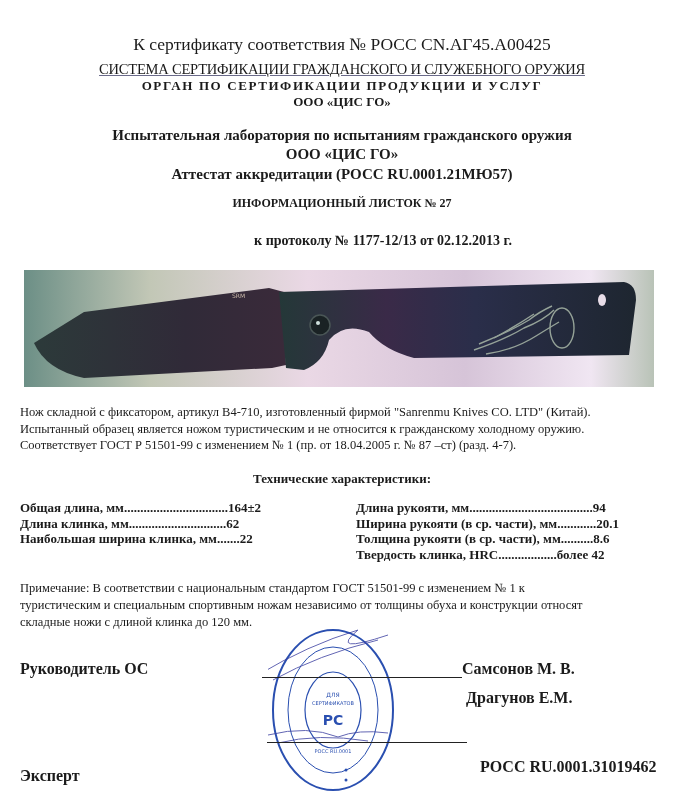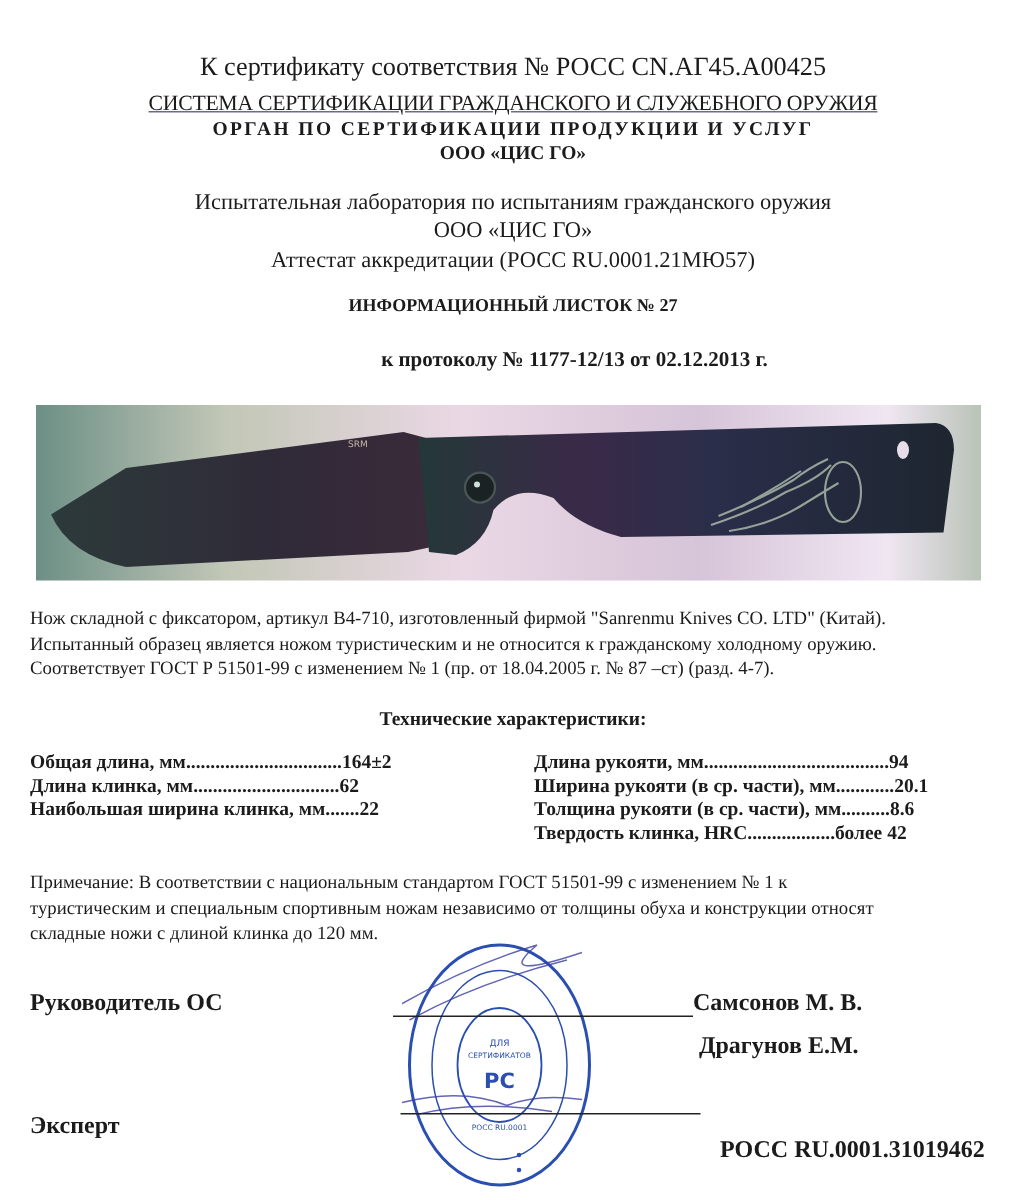--- a/index.html
+++ b/index.html
@@ -3,21 +3,21 @@
 <meta charset="utf-8">
 <style>
   html,body{margin:0;padding:0;background:#fff;}
   body{width:684px;height:800px;position:relative;overflow:hidden;font-family:"Liberation Serif","DejaVu Serif",serif;color:#1b1b1b;}
   .abs{position:absolute;}
   .center{left:0;width:684px;text-align:center;}
   .l1{top:34px;font-size:17.5px;}
   .l2{top:61px;font-size:14.5px;text-decoration:underline;text-decoration-color:#6a6a8a;letter-spacing:-0.2px;}
   .l3{top:78px;font-size:13px;font-weight:bold;letter-spacing:1.6px;}
   .l4{top:94px;font-size:13px;font-weight:bold;}
-  .lab{font-weight:normal;font-size:15px;}
+  .lab{font-weight:bold;font-size:15px;}
   .lab1{top:127px;}
   .lab2{top:146px;}
   .lab3{top:166px;}
   .sheet{top:196px;font-weight:bold;font-size:12px;}
   .proto{top:233px;font-weight:bold;font-size:14px;padding-left:41px;}
   .photo{left:24px;top:270px;width:630px;height:117px;overflow:hidden;
     background:linear-gradient(90deg,#6c8f86 0%,#c2c7b6 20%,#ead8e5 45%,#d6c4d8 70%,#f0e6f2 90%,#b9c3b7 100%);}
   .desc{left:20px;top:404px;font-size:12.5px;line-height:16.5px;width:650px;}
   .tech-title{top:471px;font-weight:bold;font-size:13px;}
   .specs{top:500px;font-size:13px;font-weight:bold;line-height:15.5px;}
@@ -128,17 +128,17 @@
       <path d="M0 110 Q40 100 70 112 Q90 104 120 108"></path>
       <path d="M10 118 Q50 108 100 116"></path>
     </g>
   </svg>
 </div>
 
 <div class="abs sig" style="left:20px;top:660px;">Руководитель ОС</div>
 <div class="abs line" style="left:262px;top:677px;width:200px;"></div>
 <div class="abs sig" style="left:462px;top:660px;">Самсонов М. В.</div>
 
-<div class="abs sig" style="left:20px;top:742px;text-align:center;">Эксперт</div>
+<div class="abs sig" style="left:20px;top:767px;text-align:center;">Эксперт</div>
 <div class="abs line" style="left:267px;top:742px;width:200px;"></div>
 <div class="abs sig" style="left:466px;top:689px;">Драгунов Е.М.</div>
 
 <div class="abs sig" style="left:480px;top:758px;">РОСС RU.0001.31019462</div>
 
 </body></html>

